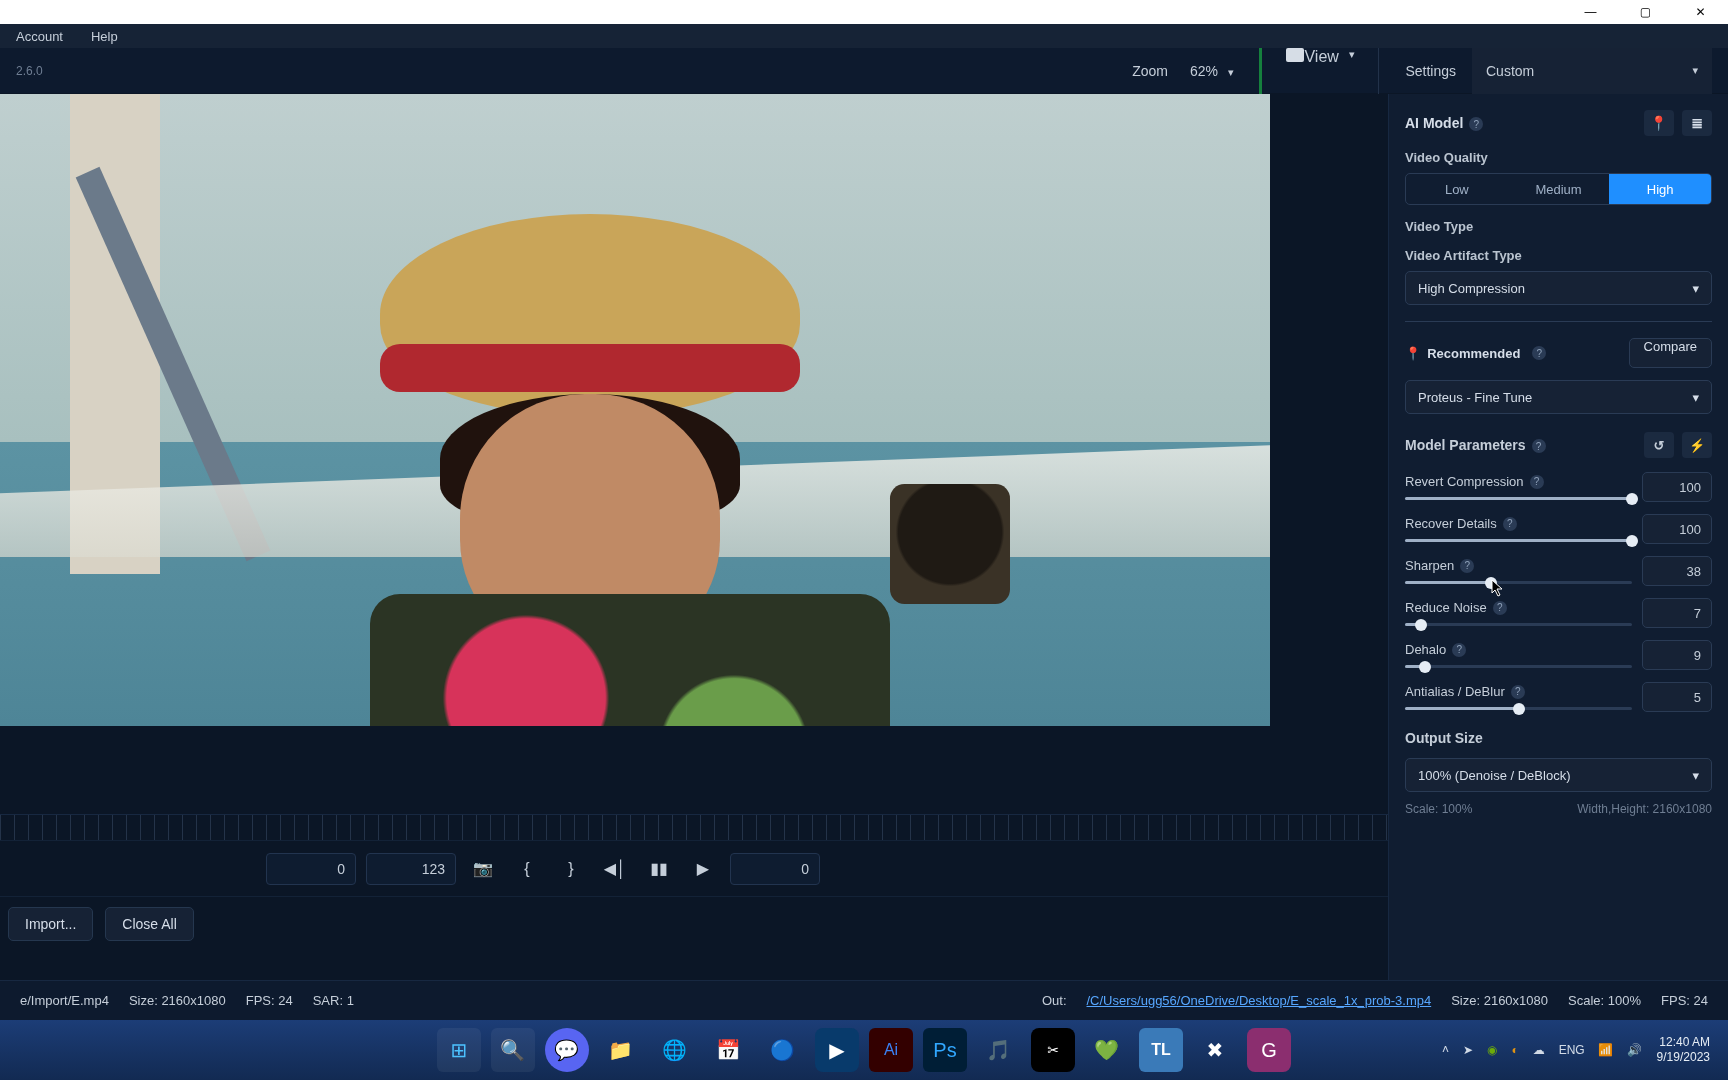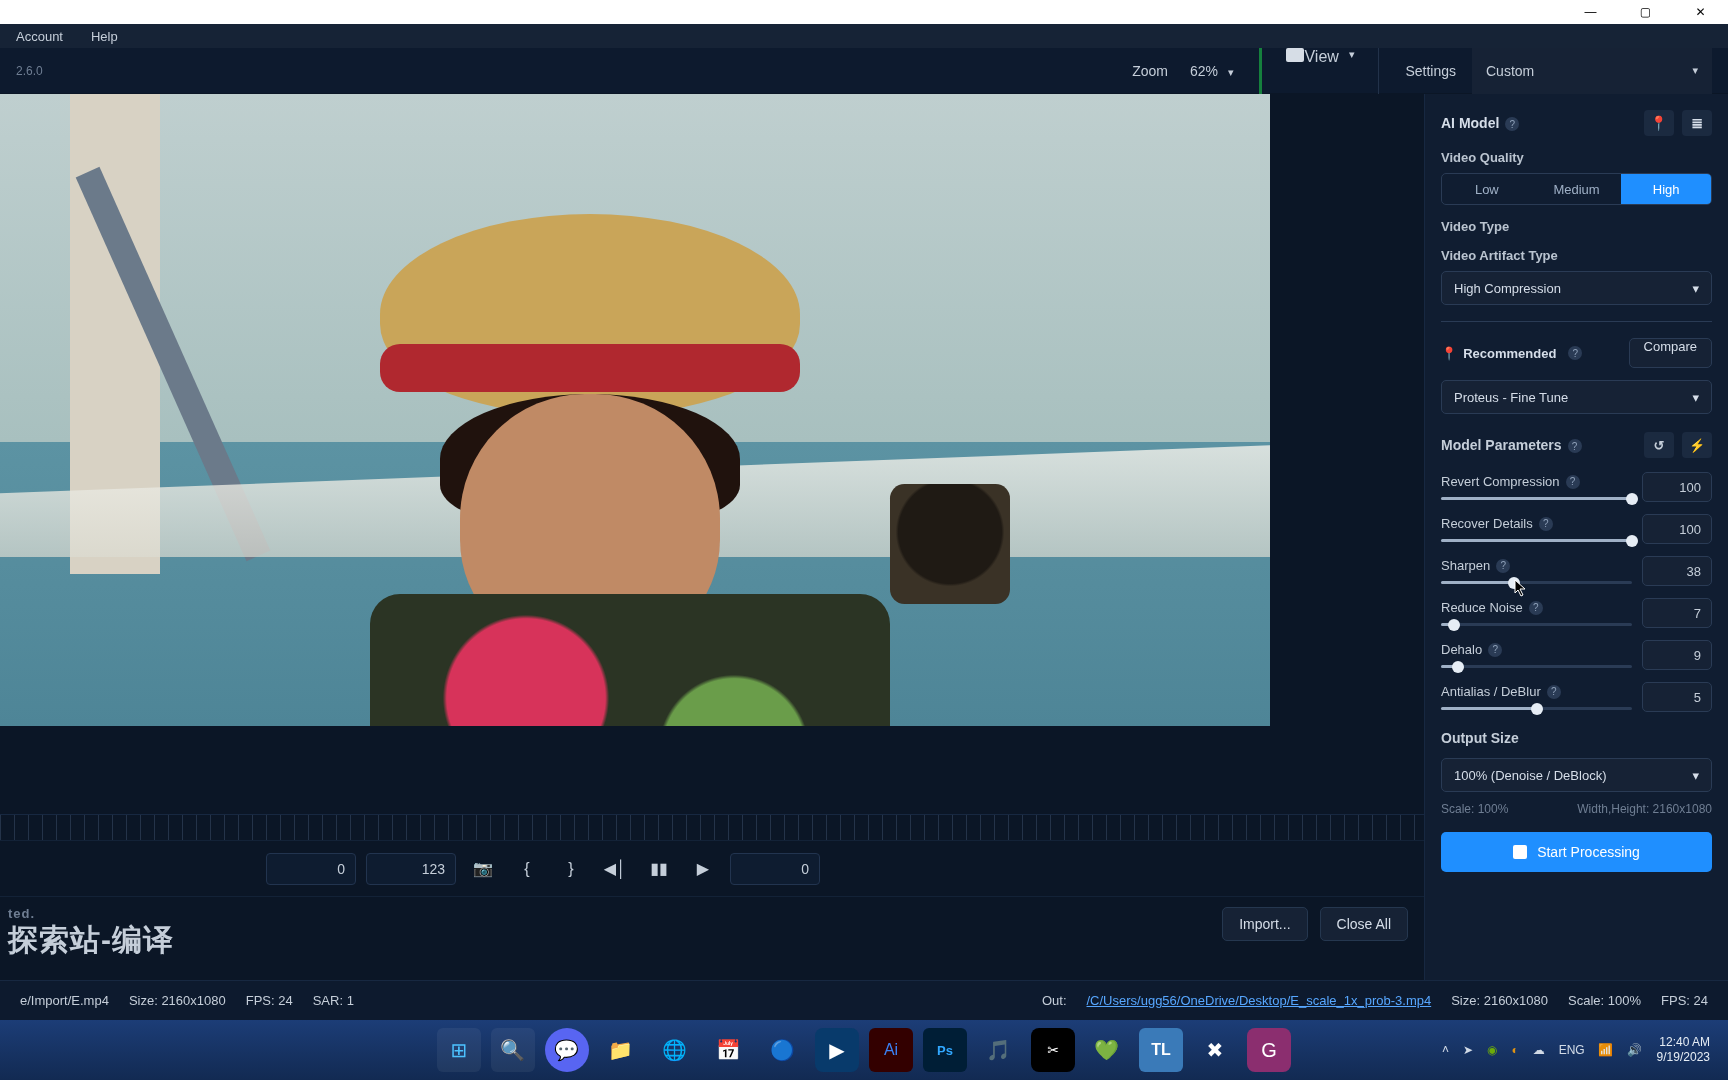--- a/index.html
+++ b/index.html
@@ -23,21 +23,21 @@
   .chev { margin-left:10px; color:#c5ced9; font-size:11px;}
   .view-group { display:flex; align-items:flex-start; border-left:3px solid #15803d; border-right:1px solid #22324a; padding:0 24px; height:46px;}
   .view-icon { width:18px; height:14px; background:#d6dde6; border-radius:2px; display:inline-block;}
   .settings-group { display:flex; align-items:center; gap:16px; height:46px;}
   .settings-label{ font-size:14px;}
   .settings-dd { background:#162235; height:46px; min-width:240px; display:flex; align-items:center; justify-content:space-between; padding:0 14px; font-size:14px; }
 
   
   .main { display:flex; height:calc(100% - 24px - 24px - 46px - 40px - 60px); }
   .left { flex:1; display:flex; flex-direction:column; background:#0b1626; }
-  .right { width:304px; background:#101d31; padding:16px 16px 0 16px; overflow:hidden; border-left:1px solid #172841;}
+  .right { width:340px; background:#101d31; padding:16px 16px 0 16px; overflow:hidden; border-left:1px solid #172841;}
 
   .preview-area { flex:1; display:flex; }
   .preview-image { width:1270px; height:632px; background:linear-gradient(180deg,#b9cacf 0%,#a9c0c7 35%,#5a8fa2 55%,#4c7f93 100%); position:relative; overflow:hidden;}
   
   .sky{position:absolute; inset:0; background:linear-gradient(180deg,#bfcfcf 0%, #a8c0bf 55%, #5c93a3 55%, #4e8597 100%);}
   .rail{position:absolute; left:0; right:0; top:48%; height:160px; background:linear-gradient(180deg, rgba(245,245,240,.9), rgba(220,220,210,.7)); clip-path: polygon(0 60%, 100% 30%, 100% 100%, 0 100%);}
   .hat{position:absolute; left:380px; top:120px; width:420px; height:200px; background:#c9a559; border-radius:50% 50% 45% 45%;}
   .hatband{position:absolute; left:380px; top:250px; width:420px; height:48px; background:#b0282f; border-radius:20px;}
   .face{position:absolute; left:460px; top:300px; width:260px; height:260px; background:#c08a65; border-radius:48% 48% 44% 44%;}
   .hair{position:absolute; left:440px; top:300px; width:300px; height:130px; background:#20120d; border-radius:50% 50% 30% 30%;}
@@ -202,24 +202,20 @@
         <div class="iconbtn">
             <span>▮▮</span>
           </div>
         <div class="iconbtn">
             <span>▶</span>
           </div>
         <div class="numbox">0</div>
       </div>
     </div>
     <div class="importrow">
-      <div class="watermark">
-        <span class="wm-small">ted.</span>
-        <span>探索站-编译</span>
-      </div>
       <div class="btns">
         <div class="btn">Import...</div>
         <div class="btn">Close All</div>
       </div>
     </div>
   </div>
 
   <div class="right">
     <div class="section-head">
       <span><span>AI Model</span><span class="help">?</span></span>
@@ -367,24 +363,20 @@
     <div class="outhead">Output Size</div>
     <div class="dd">
       <span>100% (Denoise / DeBlock)</span>
       <span>▾</span>
     </div>
     <div class="scaleinfo">
       <span>Scale: 100%</span>
       <span>Width,Height: 2160x1080</span>
     </div>
 
-    <div class="startbtn">
-      <span class="save"></span>
-      <span>Start Processing</span>
-    </div>
   </div>
 </div>
 
 <div class="appstatus">
   <div class="l">
     <span>e/Import/E.mp4</span>
     <span>Size: 2160x1080</span>
     <span>FPS: 24</span>
     <span>SAR: 1</span>
   </div>
@@ -417,21 +409,21 @@
     <div class="tb-icon">
         <span>📅</span>
       </div>
     <div class="tb-icon">
         <span>🔵</span>
       </div>
     <div class="tb-icon" style="background:#083a6b;border-radius:8px">
         <span>▶</span>
       </div>
     <div class="tb-icon" style="background:#330000;color:#3b82f6;font-size:16px;font-weight:400">Ai</div>
-    <div class="tb-icon" style="background:#001e36;color:#31a8ff;font-size:13px;font-weight:700">Ps</div>
+    <div class="tb-icon" style="background:#001e36;color:#31a8ff;font-size:20px;font-weight:400">Ps</div>
     <div class="tb-icon">
         <span>🎵</span>
       </div>
     <div class="tb-icon" style="background:#000;border-radius:8px">
         <span style="font-size:14px">✂</span>
       </div>
     <div class="tb-icon">
         <span>💚</span>
       </div>
     <div class="tb-icon" style="background:#3a7ab8;font-size:16px;font-weight:700">TL</div>

